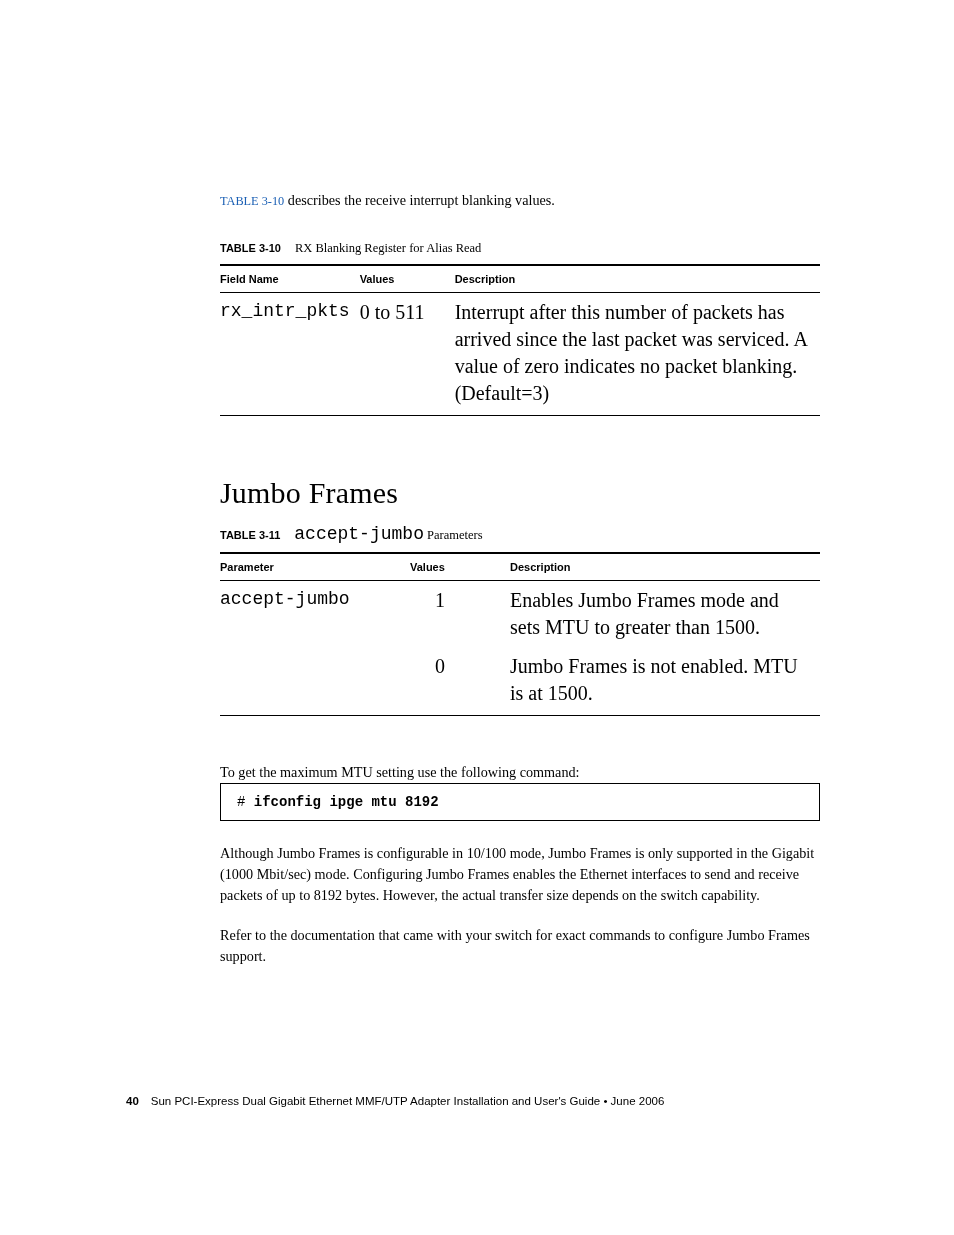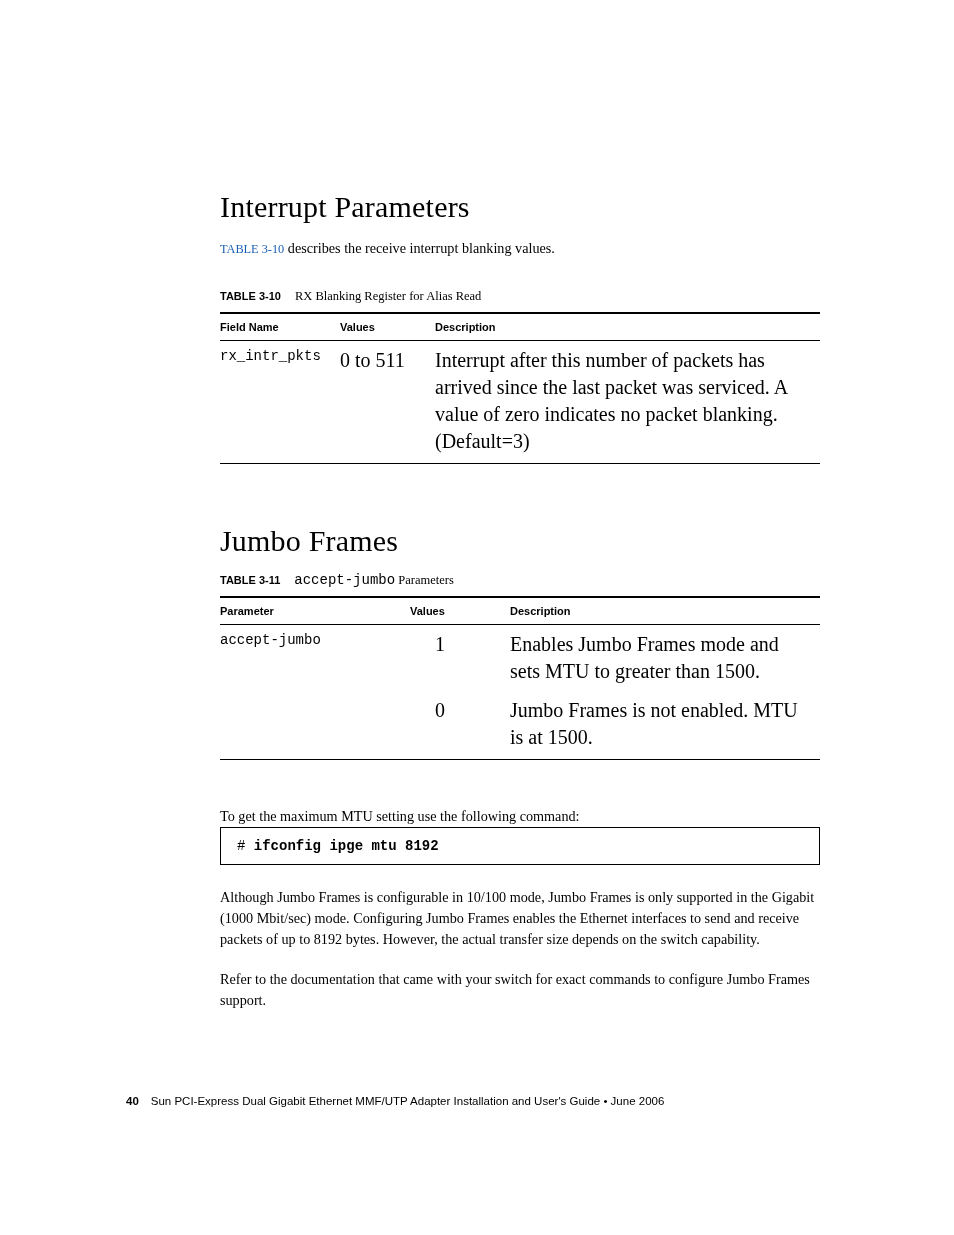--- a/index.html
+++ b/index.html
@@ -39,21 +39,21 @@
     margin: 0 0 8px 0;
   }
   .caption .label {
     font-family: Arial, Helvetica, sans-serif;
     font-weight: 700;
     font-size: 11px;
     margin-right: 14px;
   }
   .mono {
     font-family: "Courier New", Courier, monospace;
-    font-size: 14px;
+    font-size: 18px;
   }
   table {
     width: 100%;
     border-collapse: collapse;
     margin-bottom: 46px;
   }
   thead th {
     text-align: left;
     font-family: Arial, Helvetica, sans-serif;
     font-weight: 700;
@@ -99,21 +99,20 @@
     font-family: Arial, Helvetica, sans-serif;
     font-size: 11.5px;
   }
   .footer .pg { font-weight: 700; margin-right: 12px; }
 </style>
 </head>
 <body>
 
 <div class="page">
 
-  <h1>Interrupt Parameters</h1>
 
   <p class="intro">
     <span class="xref">TABLE 3-10</span><span> describes the receive interrupt blanking values.</span>
   </p>
 
   <p class="caption">
     <span class="label">TABLE 3-10</span><span>RX Blanking Register for Alias Read</span>
   </p>
 
   <table class="tbl-310">

